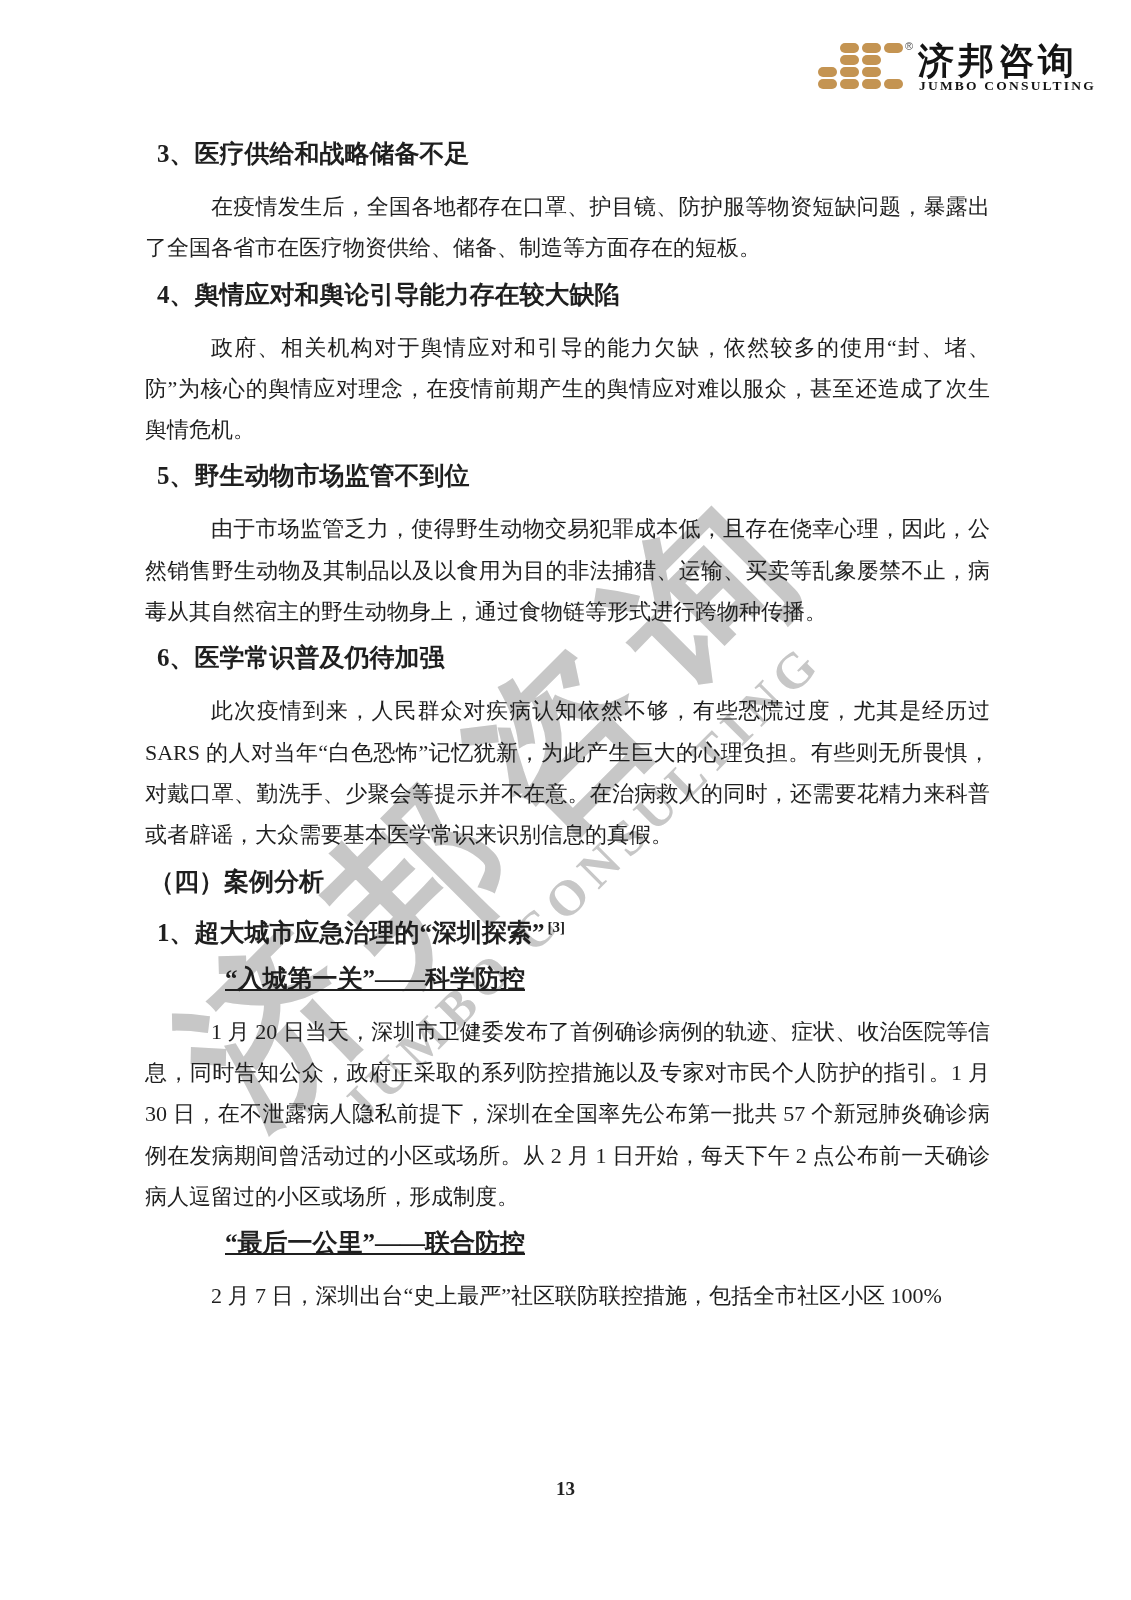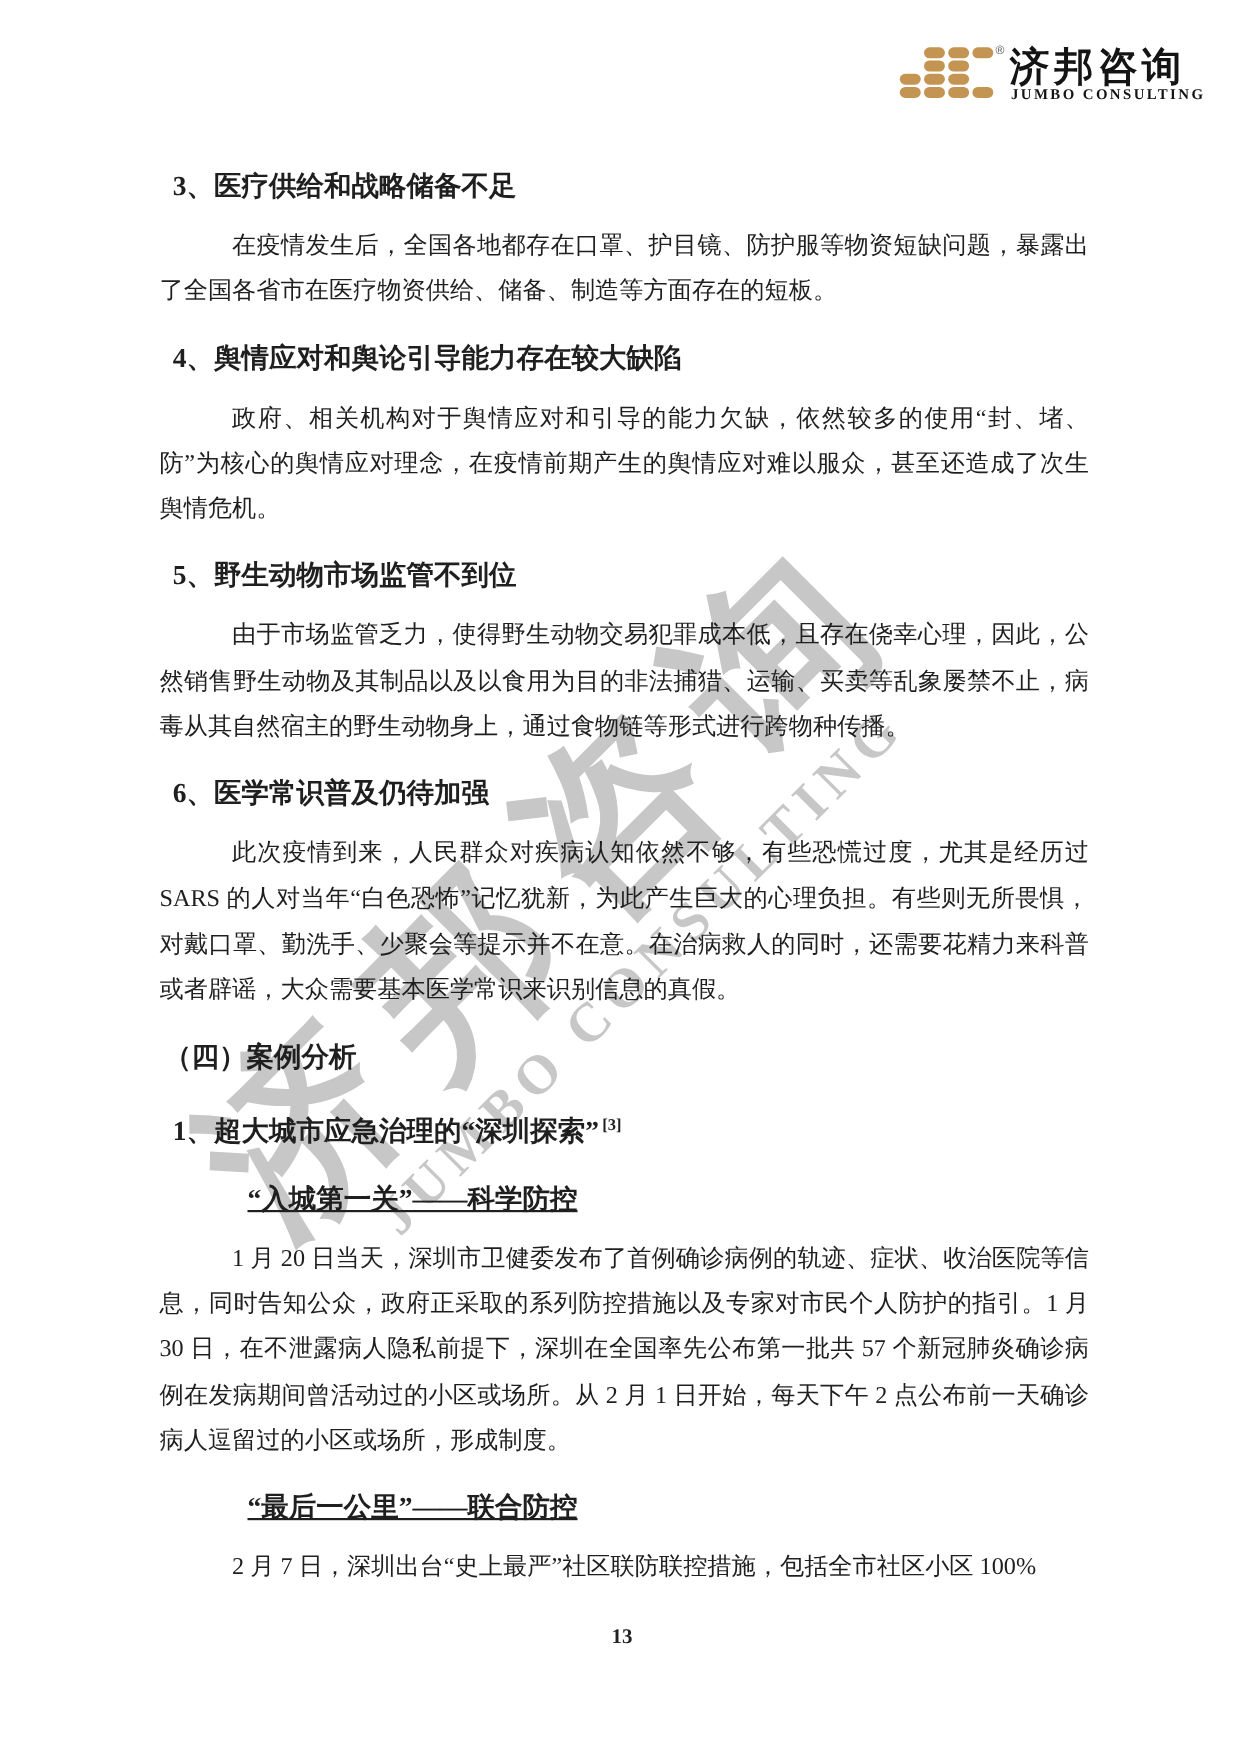--- a/index.html
+++ b/index.html
@@ -68,21 +68,21 @@
   .content {
     position:absolute;
     left:145px; top:128px;
     width:845px;
     z-index:1;
   }
   .h-num, .h-case, .h-sub {
     font-weight:bold;
     font-size:25px;
     line-height:41px;
-    margin-top:21px;
+    margin-top:5px;
     margin-bottom:1px;
   }
   .h-num  { padding-left:12px; }
   .h-case { padding-left:4px;  }
   .h-sub  { padding-left:80px;text-decoration:underline; }
   .para {
     font-size:22px;
     line-height:41.3px;
     text-align:justify;
     text-indent:66px;

